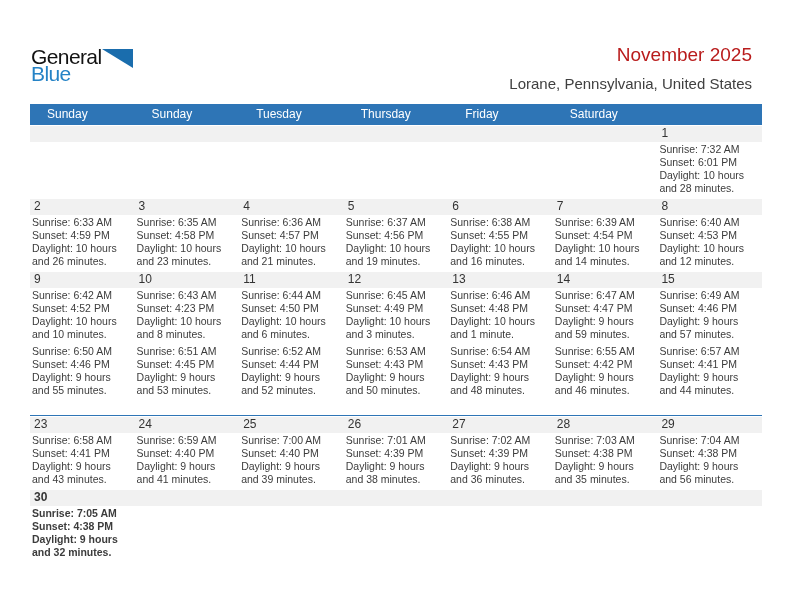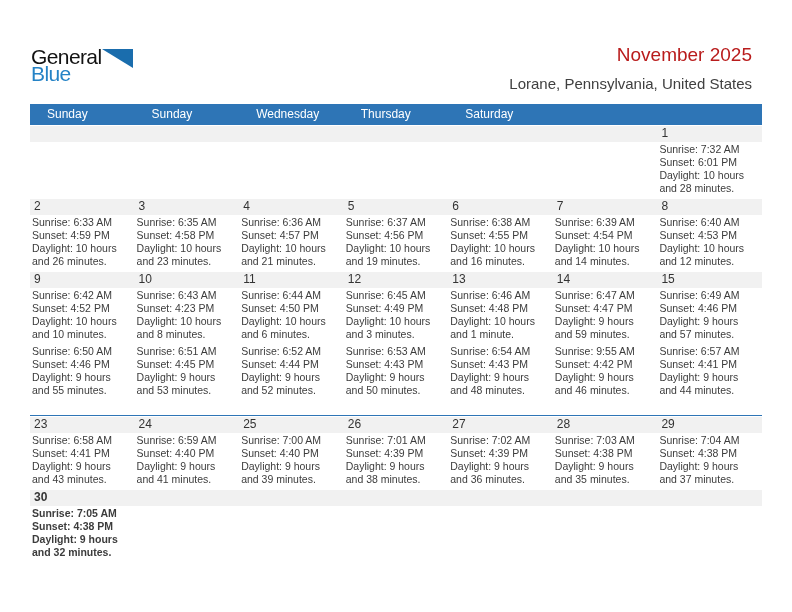--- a/index.html
+++ b/index.html
@@ -57,22 +57,23 @@
 
   <div class="titles">
     <div class="title">November 2025</div>
     <div class="subtitle">Lorane, Pennsylvania, United States</div>
   </div>
 
   <div class="calendar">
     <div class="weekday-header grid7" id="weekday-header">
         <div class="weekday-cell">Sunday</div>
         <div class="weekday-cell">Sunday</div>
-        <div class="weekday-cell">Wednesday</div>
+        <div class="weekday-cell">Tuesday</div>
         <div class="weekday-cell">Thursday</div>
+        <div class="weekday-cell">Friday</div>
         <div class="weekday-cell">Saturday</div>
       </div>
     <div id="weeks">
         <div class="week-row">
           <div class="day-band grid7">
             <div class="day-num"></div>
             <div class="day-num"></div>
             <div class="day-num"></div>
             <div class="day-num"></div>
             <div class="day-num"></div>
@@ -230,21 +231,21 @@
               <div class="cell-line">Daylight: 9 hours</div>
               <div class="cell-line">and 50 minutes.</div>
             </div>
             <div class="day-cell">
               <div class="cell-line">Sunrise: 6:54 AM</div>
               <div class="cell-line">Sunset: 4:43 PM</div>
               <div class="cell-line">Daylight: 9 hours</div>
               <div class="cell-line">and 48 minutes.</div>
             </div>
             <div class="day-cell">
-              <div class="cell-line">Sunrise: 9:55 AM</div>
+              <div class="cell-line">Sunrise: 6:55 AM</div>
               <div class="cell-line">Sunset: 4:42 PM</div>
               <div class="cell-line">Daylight: 9 hours</div>
               <div class="cell-line">and 46 minutes.</div>
             </div>
             <div class="day-cell">
               <div class="cell-line">Sunrise: 6:57 AM</div>
               <div class="cell-line">Sunset: 4:41 PM</div>
               <div class="cell-line">Daylight: 9 hours</div>
               <div class="cell-line">and 44 minutes.</div>
             </div>
@@ -294,21 +295,21 @@
             <div class="day-cell">
               <div class="cell-line">Sunrise: 7:03 AM</div>
               <div class="cell-line">Sunset: 4:38 PM</div>
               <div class="cell-line">Daylight: 9 hours</div>
               <div class="cell-line">and 35 minutes.</div>
             </div>
             <div class="day-cell">
               <div class="cell-line">Sunrise: 7:04 AM</div>
               <div class="cell-line">Sunset: 4:38 PM</div>
               <div class="cell-line">Daylight: 9 hours</div>
-              <div class="cell-line">and 37 minutes.</div>
+              <div class="cell-line">and 56 minutes.</div>
             </div>
           </div>
         </div>
         <div class="week-row last">
           <div class="day-band grid7">
             <div class="day-num">30</div>
             <div class="day-num"></div>
             <div class="day-num"></div>
             <div class="day-num"></div>
             <div class="day-num"></div>

